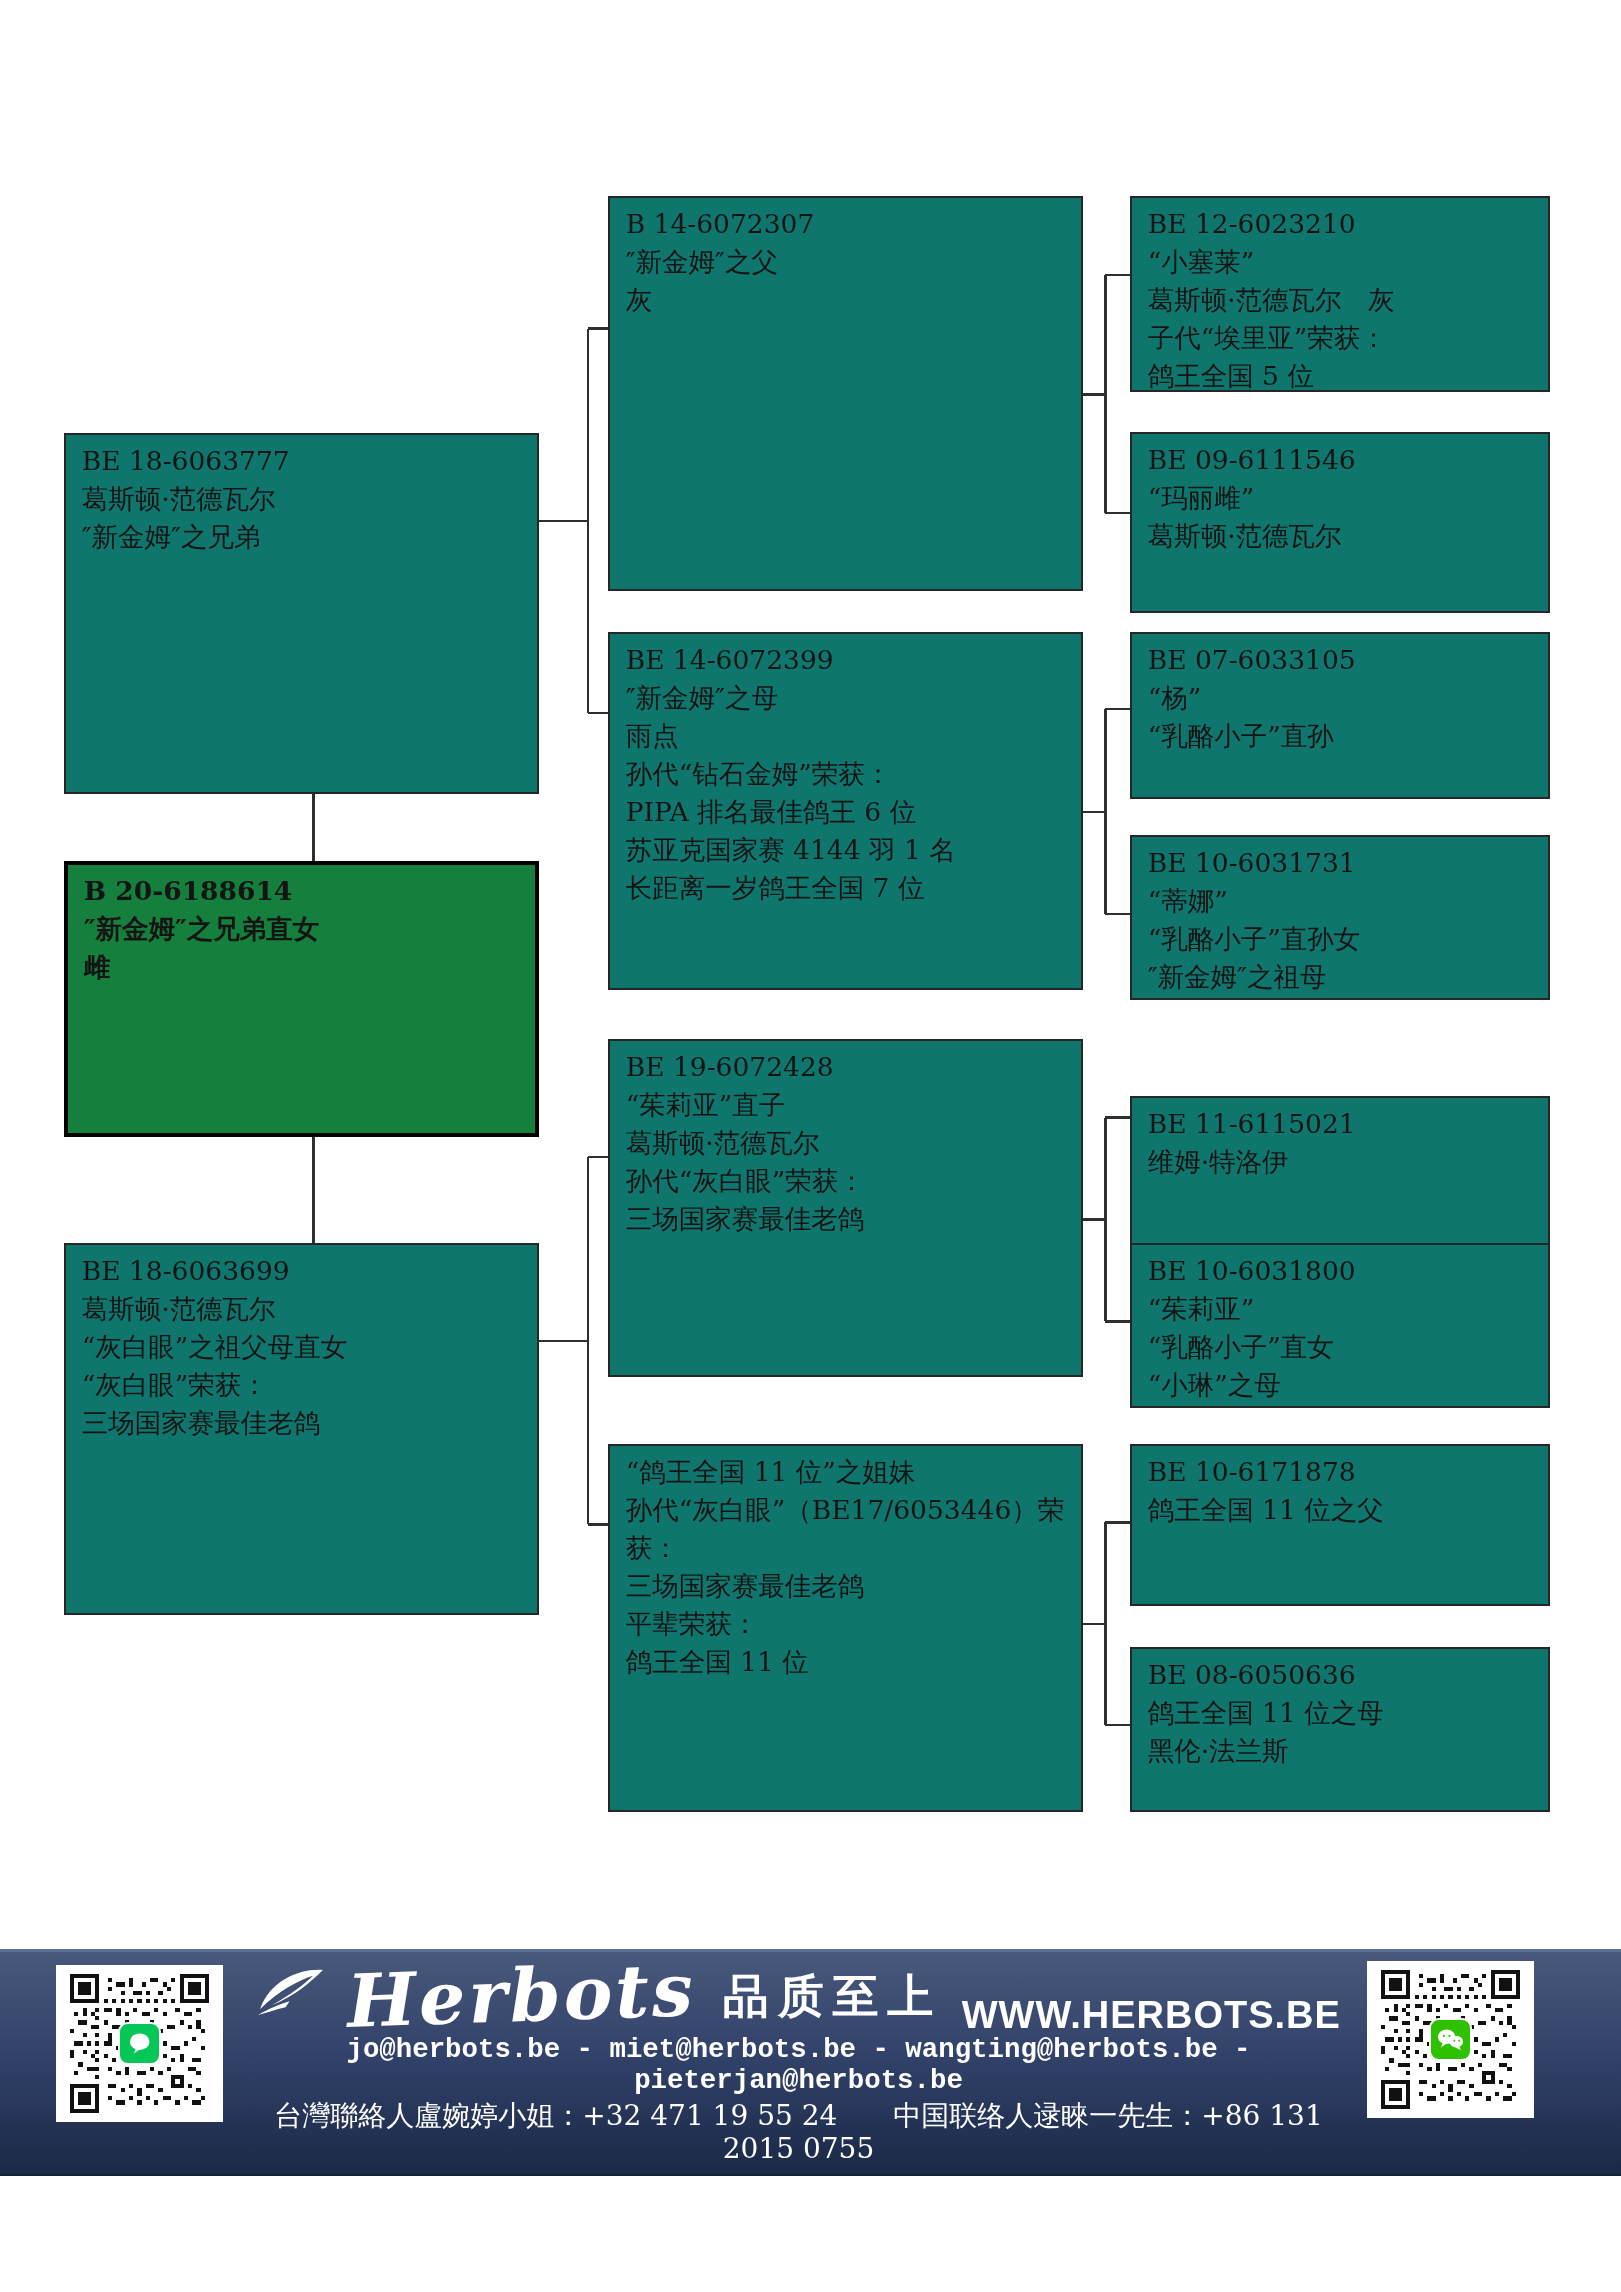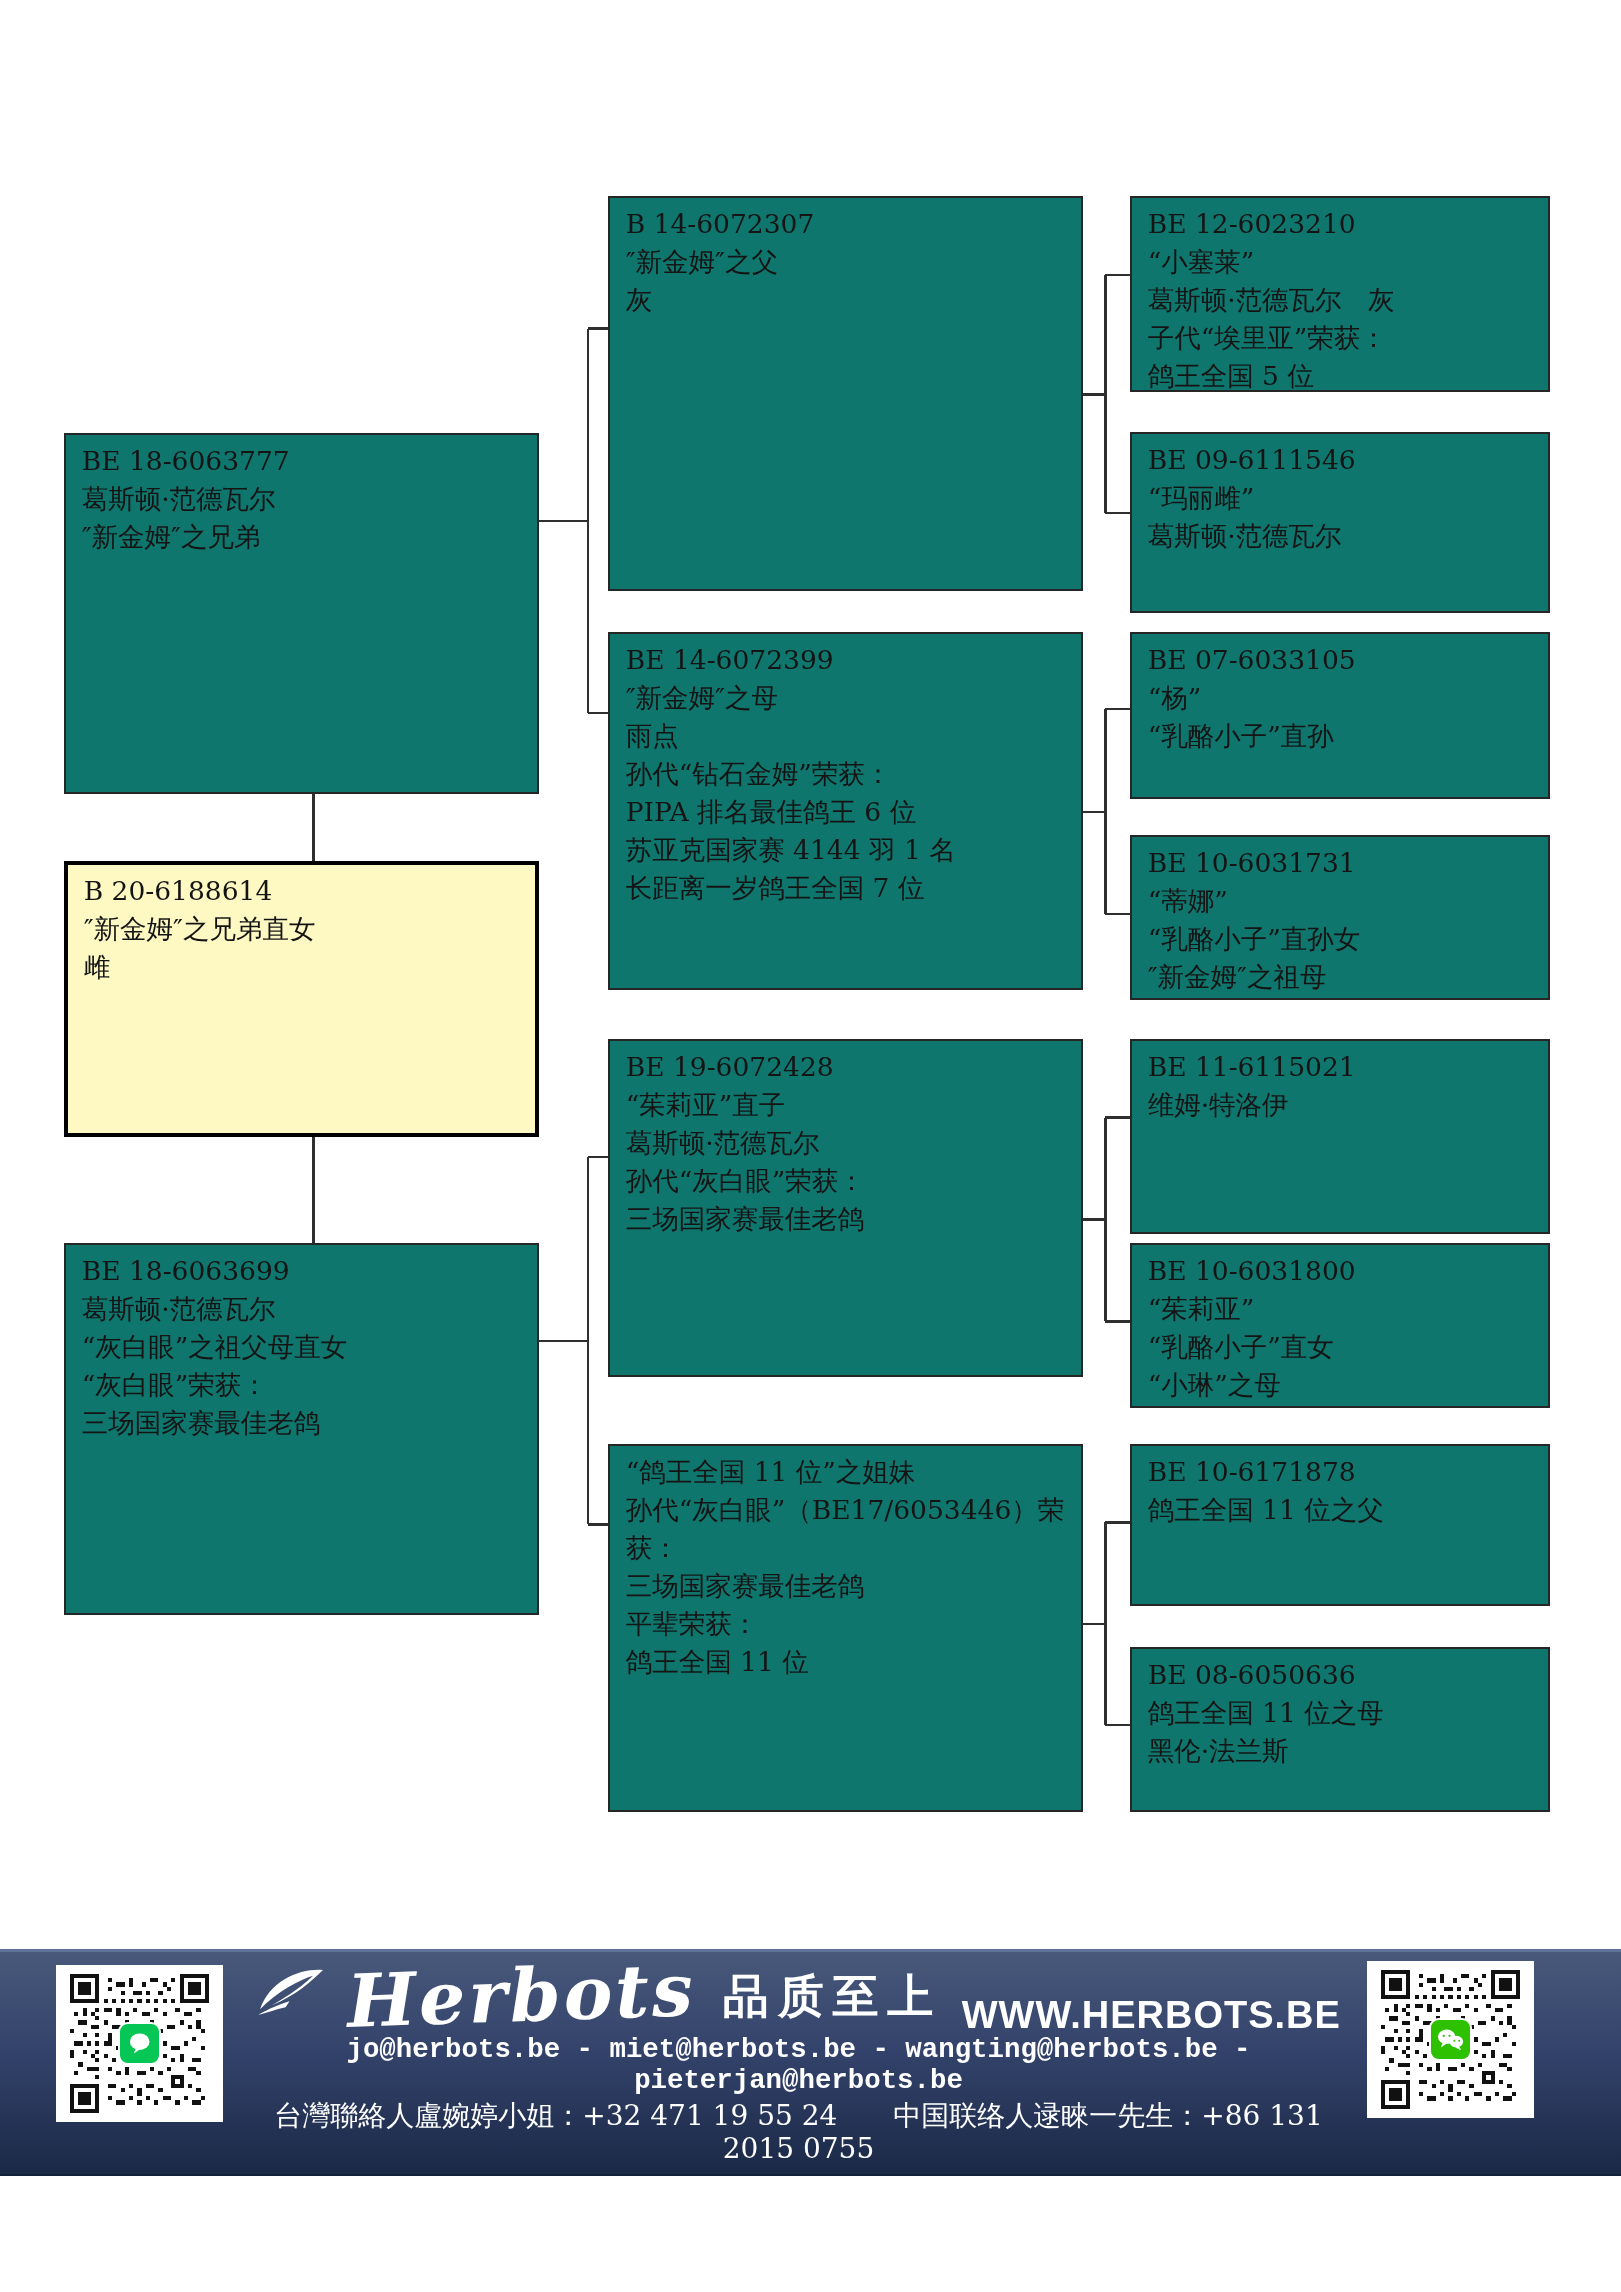--- a/index.html
+++ b/index.html
@@ -8,21 +8,21 @@
     width:1621px; height:2293px; position:relative; overflow:hidden;
     font-family:"DejaVu Serif","Liberation Serif",serif; color:#141414;
   }
   #connectors { position:absolute; left:0; top:0; z-index:0; }
   .box {
     position:absolute; z-index:1; background:#0f766e;
     border:2px solid #262626; padding:6.9px 15.7px 3.9px 15.7px;
     font-size:26.5px; line-height:38px;
   }
   .box .line { display:block; white-space:pre-wrap; }
-  .box.subject { background:#fef9c3; border:4.9px solid #000; }
+  .box.subject { background:#15803d; border:4.9px solid #000;font-weight:bold; }
   
   .footer {
     position:absolute; left:0; top:1949px; width:1621px; height:227px; z-index:1;
     background:linear-gradient(180deg,#48597b 0%,#33426a 45%,#1a2946 100%);
     border-top:3.9px solid #5e7199; border-bottom:2.9px solid #13203a;
     color:#ffffff;
   }
   .qr-card {
     position:absolute; width:167px; height:157px; background:#ffffff;
     padding:8.8px; display:flex; align-items:center; justify-content:center;
@@ -168,21 +168,21 @@
   <span class="line">“乳酪小子”直孙</span>
 </div>
 
 <div class="box" style="left:1130px;top:835px;width:420px;height:165px">
   <span class="line">BE 10-6031731</span>
   <span class="line">“蒂娜”</span>
   <span class="line">“乳酪小子”直孙女</span>
   <span class="line">″新金姆″之祖母</span>
 </div>
 
-<div class="box" style="left:1130px;top:1039px;width:420px;height:195px">
+<div class="box" style="left:1130px;top:1096px;width:420px;height:195px">
   <span class="line">BE 11-6115021</span>
   <span class="line">维姆·特洛伊</span>
 </div>
 
 <div class="box" style="left:1130px;top:1243px;width:420px;height:165px">
   <span class="line">BE 10-6031800</span>
   <span class="line">“茱莉亚”</span>
   <span class="line">“乳酪小子”直女</span>
   <span class="line">“小琳”之母</span>
 </div>

